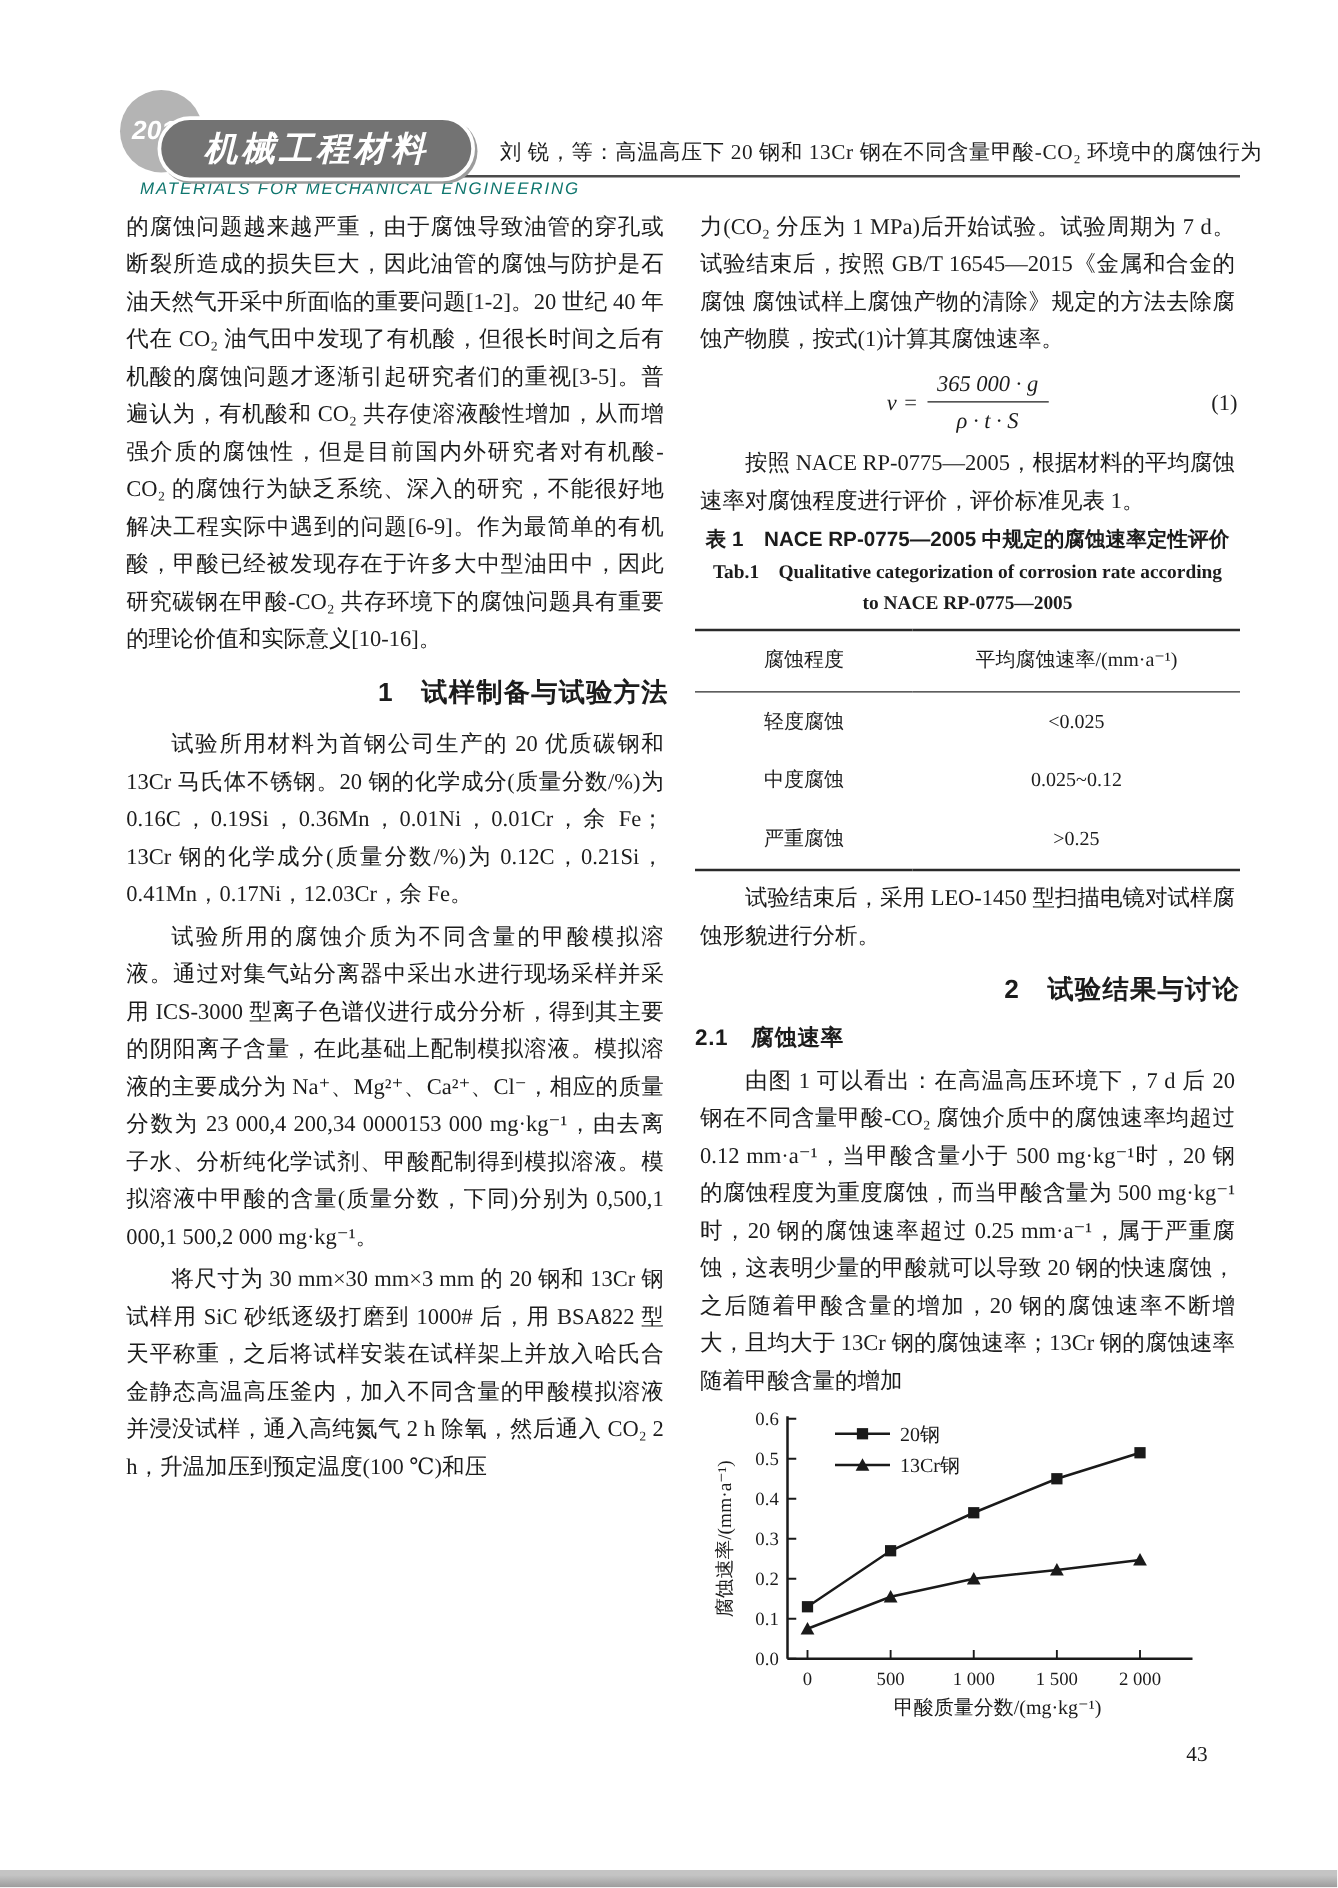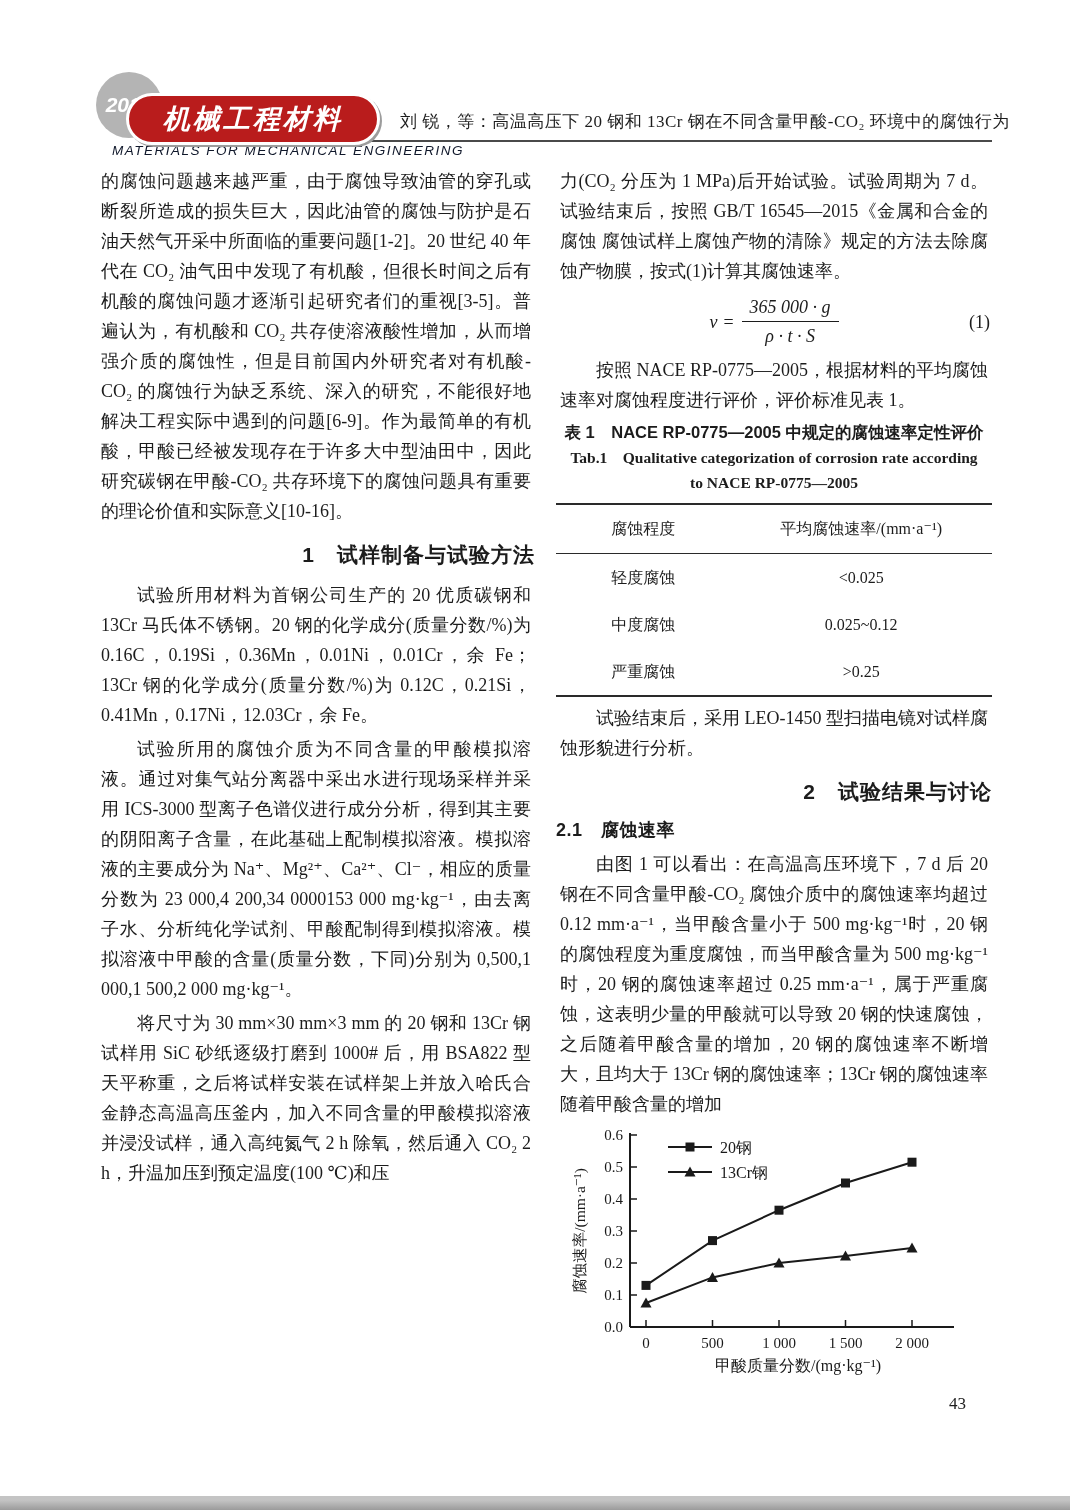--- a/index.html
+++ b/index.html
@@ -8,29 +8,29 @@
     font-family:"Liberation Serif","DejaVu Serif",serif; color:#1c1c1c;
   }
   
   .logo-circle {
     position:absolute; left:96px; top:72px; width:66px; height:66px; border-radius:50%;
     background:#b4b4b4; color:#fff; display:flex; align-items:center; justify-content:center;
     font-family:"Liberation Sans","DejaVu Sans",sans-serif; font-style:italic; font-weight:bold;
     font-size:21px; z-index:1;
   }
   .logo-pill {
-    position:absolute; left:126px; top:93px; width:248px; height:46px; background:#b91c1c;
+    position:absolute; left:126px; top:93px; width:248px; height:46px; background:#737373;
     border:3px solid #fff; border-radius:26px; color:#fff; display:flex; align-items:center;
     justify-content:center; font-family:"Liberation Sans","DejaVu Sans",sans-serif;
     font-weight:bold; font-style:italic; font-size:27px; letter-spacing:3px; z-index:2;
     box-shadow:2px 2px 0 #9c9c9c;
   }
   .logo-en {
     position:absolute; left:112px; top:143px; font-family:"Liberation Sans","DejaVu Sans",sans-serif;
-    font-style:italic; color:#0f172a; font-size:13.5px; letter-spacing:1.5px; white-space:nowrap;
+    font-style:italic; color:#0f766e; font-size:13.5px; letter-spacing:1.5px; white-space:nowrap;
   }
   .running-title {
     position:absolute; left:400px; top:110px; width:592px; text-align:right;
     font-size:17px; letter-spacing:0.5px; white-space:nowrap;
   }
   .header-rule { position:absolute; left:368px; top:140px; width:624px; height:2px; background:#4a4a4a; }
 
   
   .col { position:absolute; top:162px; font-size:18px; line-height:30px; text-align:justify; }
   .col-left  { left:97px;  width:438px; }

